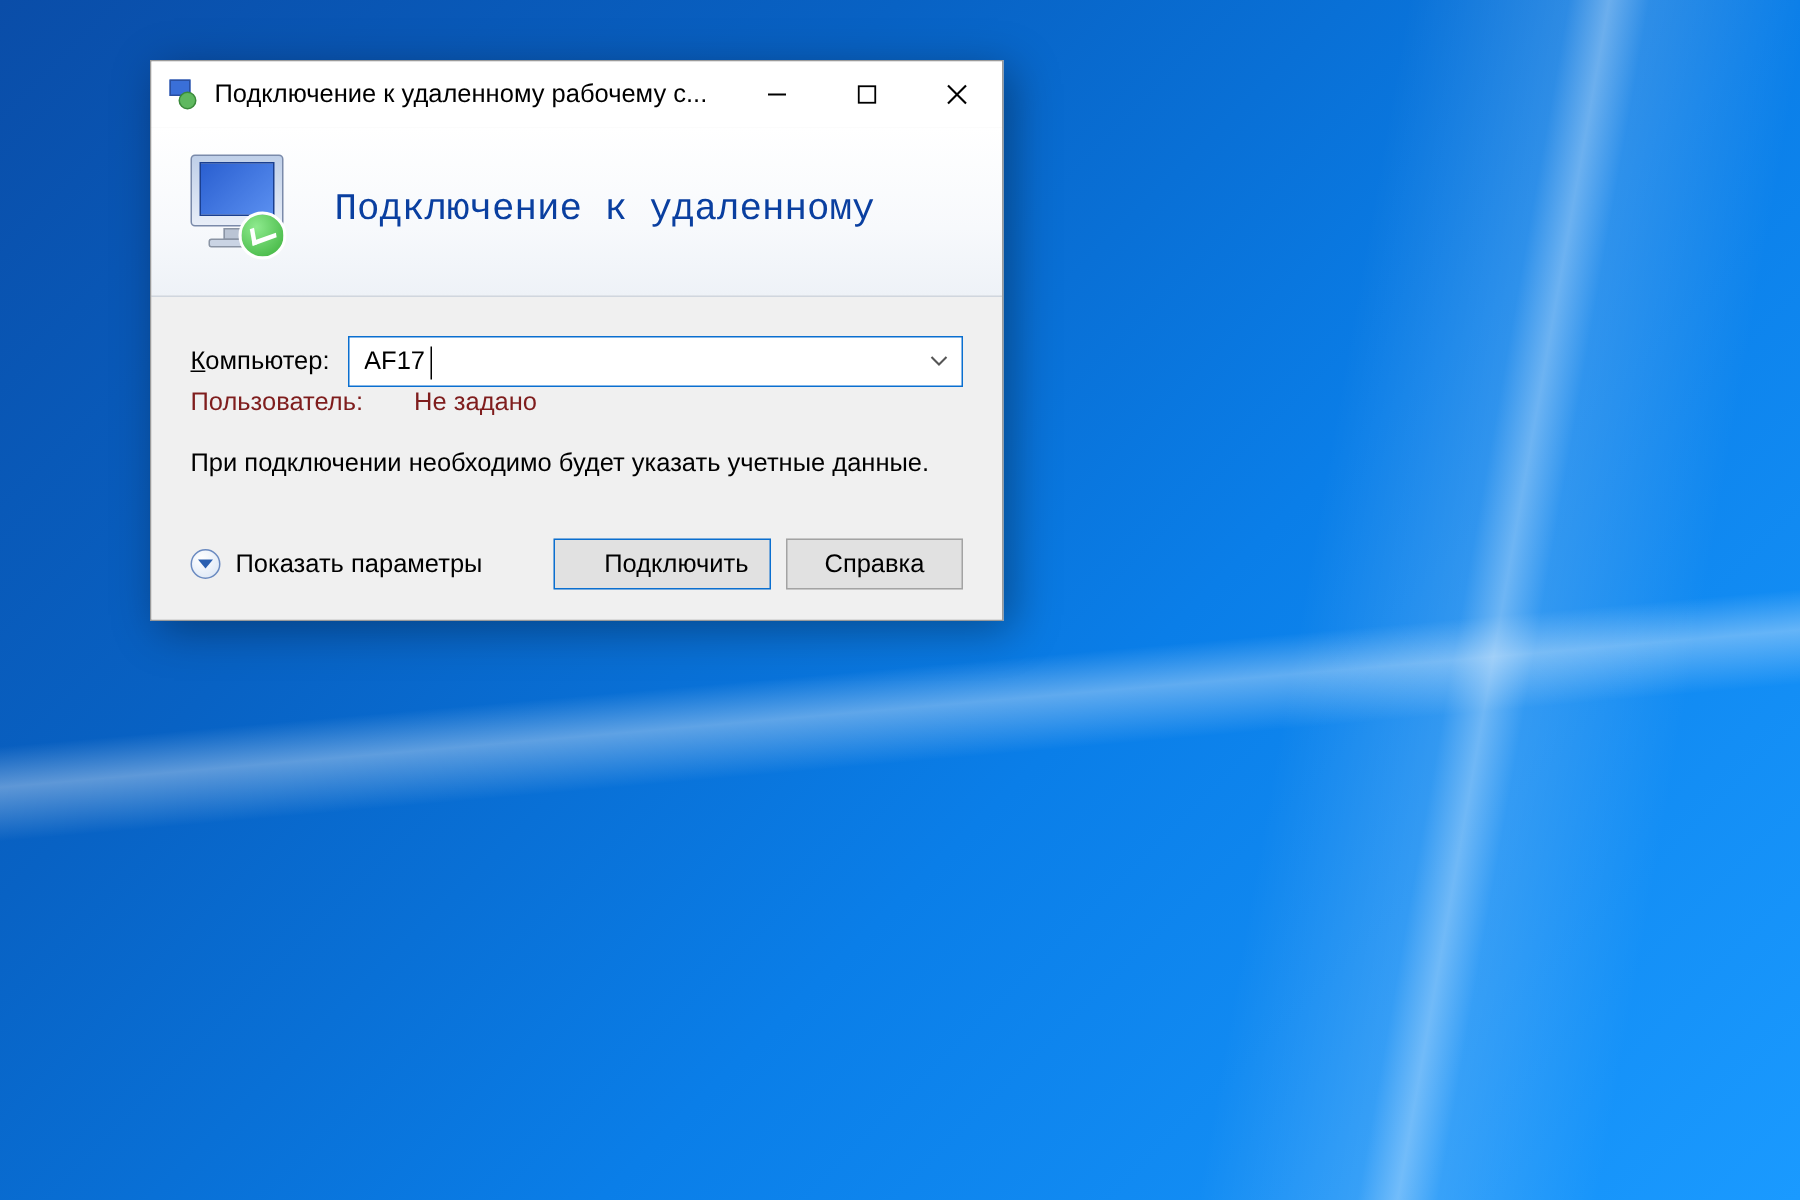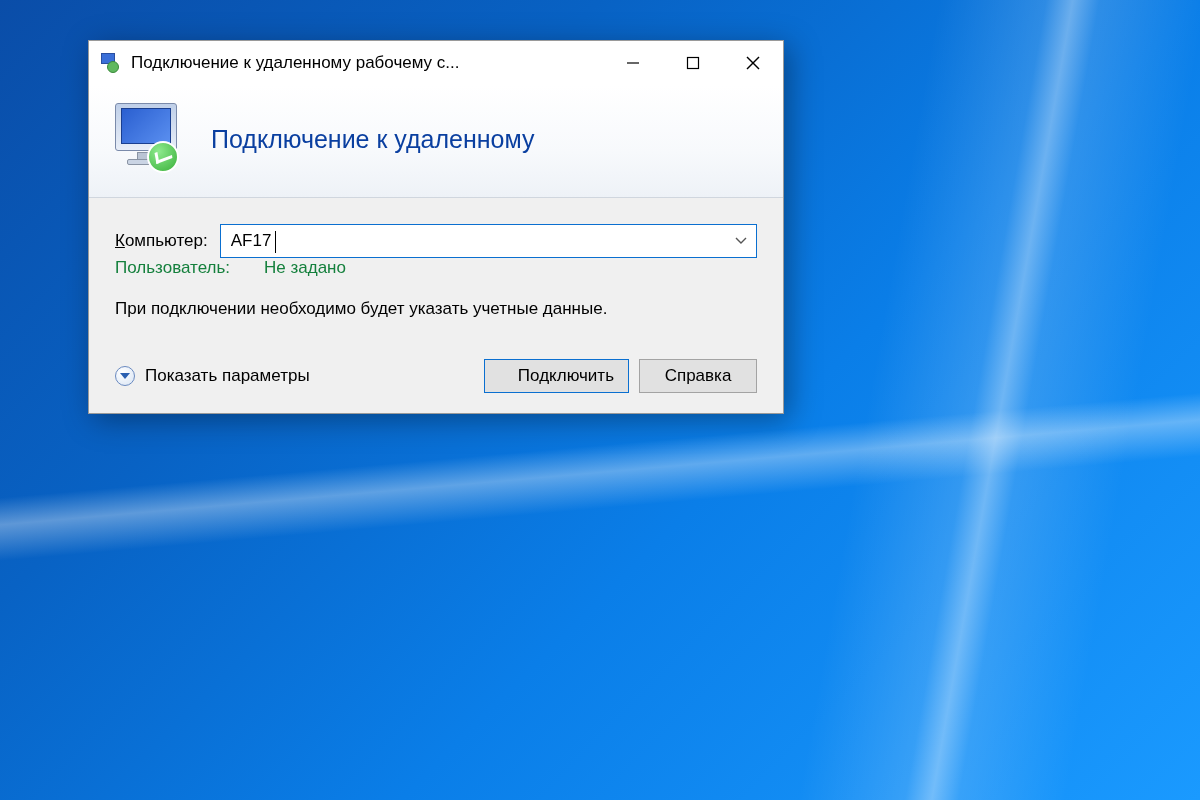--- a/index.html
+++ b/index.html
@@ -18,23 +18,23 @@
     top: 0;
     width: 100%;
     height: 100%;
     background:
       linear-gradient(100deg, transparent 70%, rgba(255,255,255,0.15) 78%, rgba(255,255,255,0.4) 80%, rgba(255,255,255,0.15) 82%, transparent 90%),
       linear-gradient(175deg, transparent 55%, rgba(255,255,255,0.35) 58%, transparent 62%);
   }
 
   .window {
     position: absolute;
-    left: 88px;
+    left: 100px;
     top: 40px;
-    width: 696px;
+    width: 569px;
     background: #f0f0f0;
     border: 1px solid #9a9a9a;
     box-shadow: 6px 6px 28px rgba(0,0,0,0.35);
   }
 
   .titlebar {
     height: 44px;
     background: #ffffff;
     display: flex;
     align-items: center;
@@ -135,21 +135,21 @@
   }
   .banner-icon .badge::after {
     content: '';
     width: 14px; height: 8px;
     border-left: 3px solid #fff;
     border-bottom: 3px solid #fff;
     transform: rotate(-20deg) skewX(-10deg);
     margin-top: -3px;
   }
   .banner-text { color: #0a3fa0; }
-  .banner-line1 { font-size: 25px; font-weight: 400; }
+  .banner-line1 { font-size: 25px; font-weight: 400; font-family: Liberation Mono, monospace; }
   .banner-line2 { font-size: 30px; font-weight: 700; }
 
   .body-area {
     padding: 26px 26px 20px 26px;
     background: #f0f0f0;
   }
 
   .row { display: flex; align-items: center; }
   .label { font-size: 17px; color: #000; }
   .label .ul { text-decoration: underline; }
@@ -183,21 +183,21 @@
   }
   .combo-arrow {
     width: 30px;
     height: 100%;
     display: flex;
     align-items: center;
     justify-content: center;
   }
 
   .user-row { display: flex; gap: 34px; margin-bottom: 20px; }
-  .user-row span { font-size: 17px; color: #15803d; }
+  .user-row span { font-size: 17px; color: #7f1d1d; }
 
   .info-text { font-size: 17px; color: #000; line-height: 1.35; margin-bottom: 32px; }
 
   .footer {
     display: flex;
     align-items: center;
     padding-top: 6px;
   }
   .expand-link {
     display: flex;

